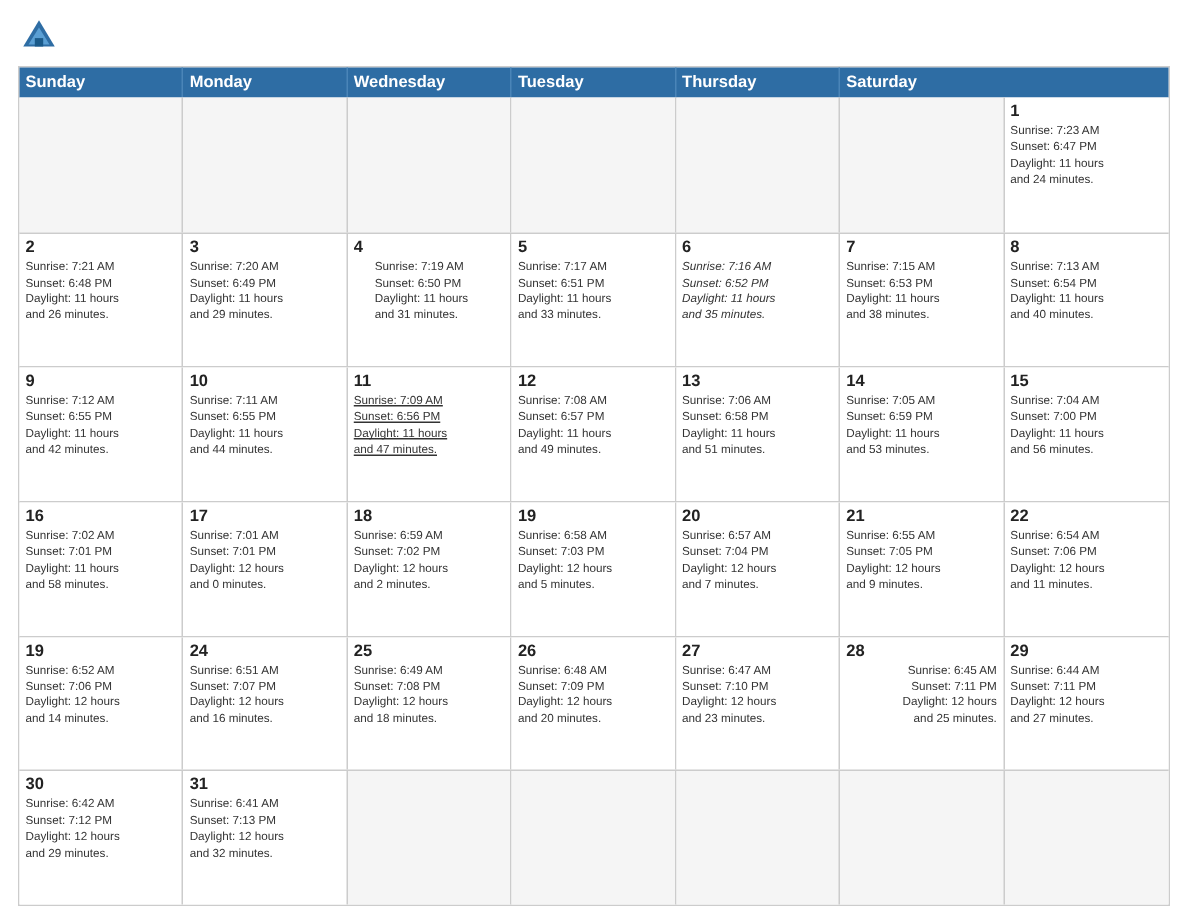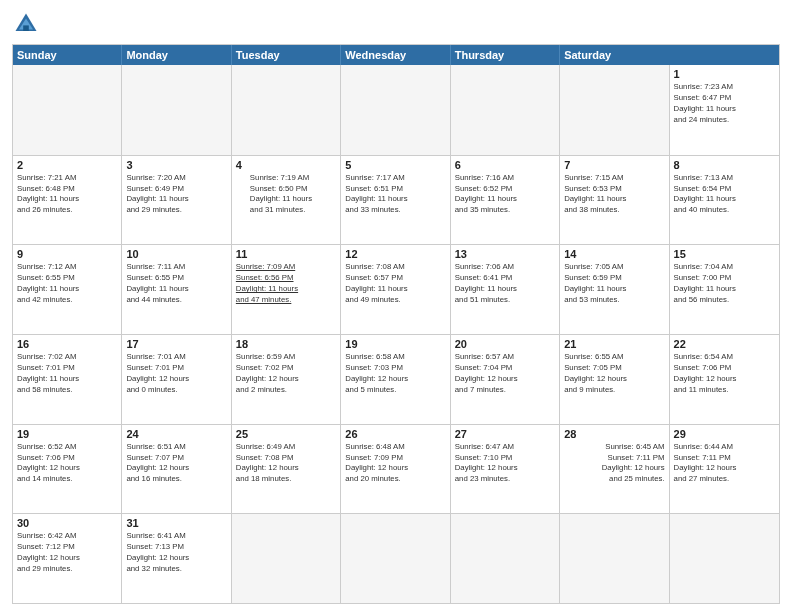--- a/index.html
+++ b/index.html
@@ -128,22 +128,22 @@
     <div class="title-block">
       <div class="month-year"></div>
       <div class="location"></div>
     </div>
   </div>
 
   <div class="calendar">
     <div class="cal-header">
     <div class="cal-header-cell">Sunday</div>
         <div class="cal-header-cell">Monday</div>
+        <div class="cal-header-cell">Wednesday</div>
         <div class="cal-header-cell">Tuesday</div>
-        <div class="cal-header-cell">Wednesday</div>
         <div class="cal-header-cell">Thursday</div>
         <div class="cal-header-cell">Saturday</div>
       </div>
     <div class="cal-body">
     <div class="cal-row">
           <div class="cal-cell empty"></div>
           <div class="cal-cell empty"></div>
           <div class="cal-cell empty"></div>
           <div class="cal-cell empty"></div>
           <div class="cal-cell empty"></div>
@@ -180,21 +180,21 @@
           </div>
           <div class="cal-cell">
             <div class="day-num">5</div>
             <div class="day-info" style="white-space: pre-line;">Sunrise: 7:17 AM
 Sunset: 6:51 PM
 Daylight: 11 hours
 and 33 minutes.</div>
           </div>
           <div class="cal-cell">
             <div class="day-num">6</div>
-            <div class="day-info" style="white-space: pre-line;">Sunrise: 7:16 AM
+            <div class="day-info" style="white-space: pre-line; font-style: italic;">Sunrise: 7:16 AM
 Sunset: 6:52 PM
 Daylight: 11 hours
 and 35 minutes.</div>
           </div>
           <div class="cal-cell">
             <div class="day-num">7</div>
             <div class="day-info" style="white-space: pre-line;">Sunrise: 7:15 AM
 Sunset: 6:53 PM
 Daylight: 11 hours
 and 38 minutes.</div>
@@ -232,21 +232,21 @@
           <div class="cal-cell">
             <div class="day-num">12</div>
             <div class="day-info" style="white-space: pre-line;">Sunrise: 7:08 AM
 Sunset: 6:57 PM
 Daylight: 11 hours
 and 49 minutes.</div>
           </div>
           <div class="cal-cell">
             <div class="day-num">13</div>
             <div class="day-info" style="white-space: pre-line;">Sunrise: 7:06 AM
-Sunset: 6:41 PM
+Sunset: 6:58 PM
 Daylight: 11 hours
 and 51 minutes.</div>
           </div>
           <div class="cal-cell">
             <div class="day-num">14</div>
             <div class="day-info" style="white-space: pre-line;">Sunrise: 7:05 AM
 Sunset: 6:59 PM
 Daylight: 11 hours
 and 53 minutes.</div>
           </div>

